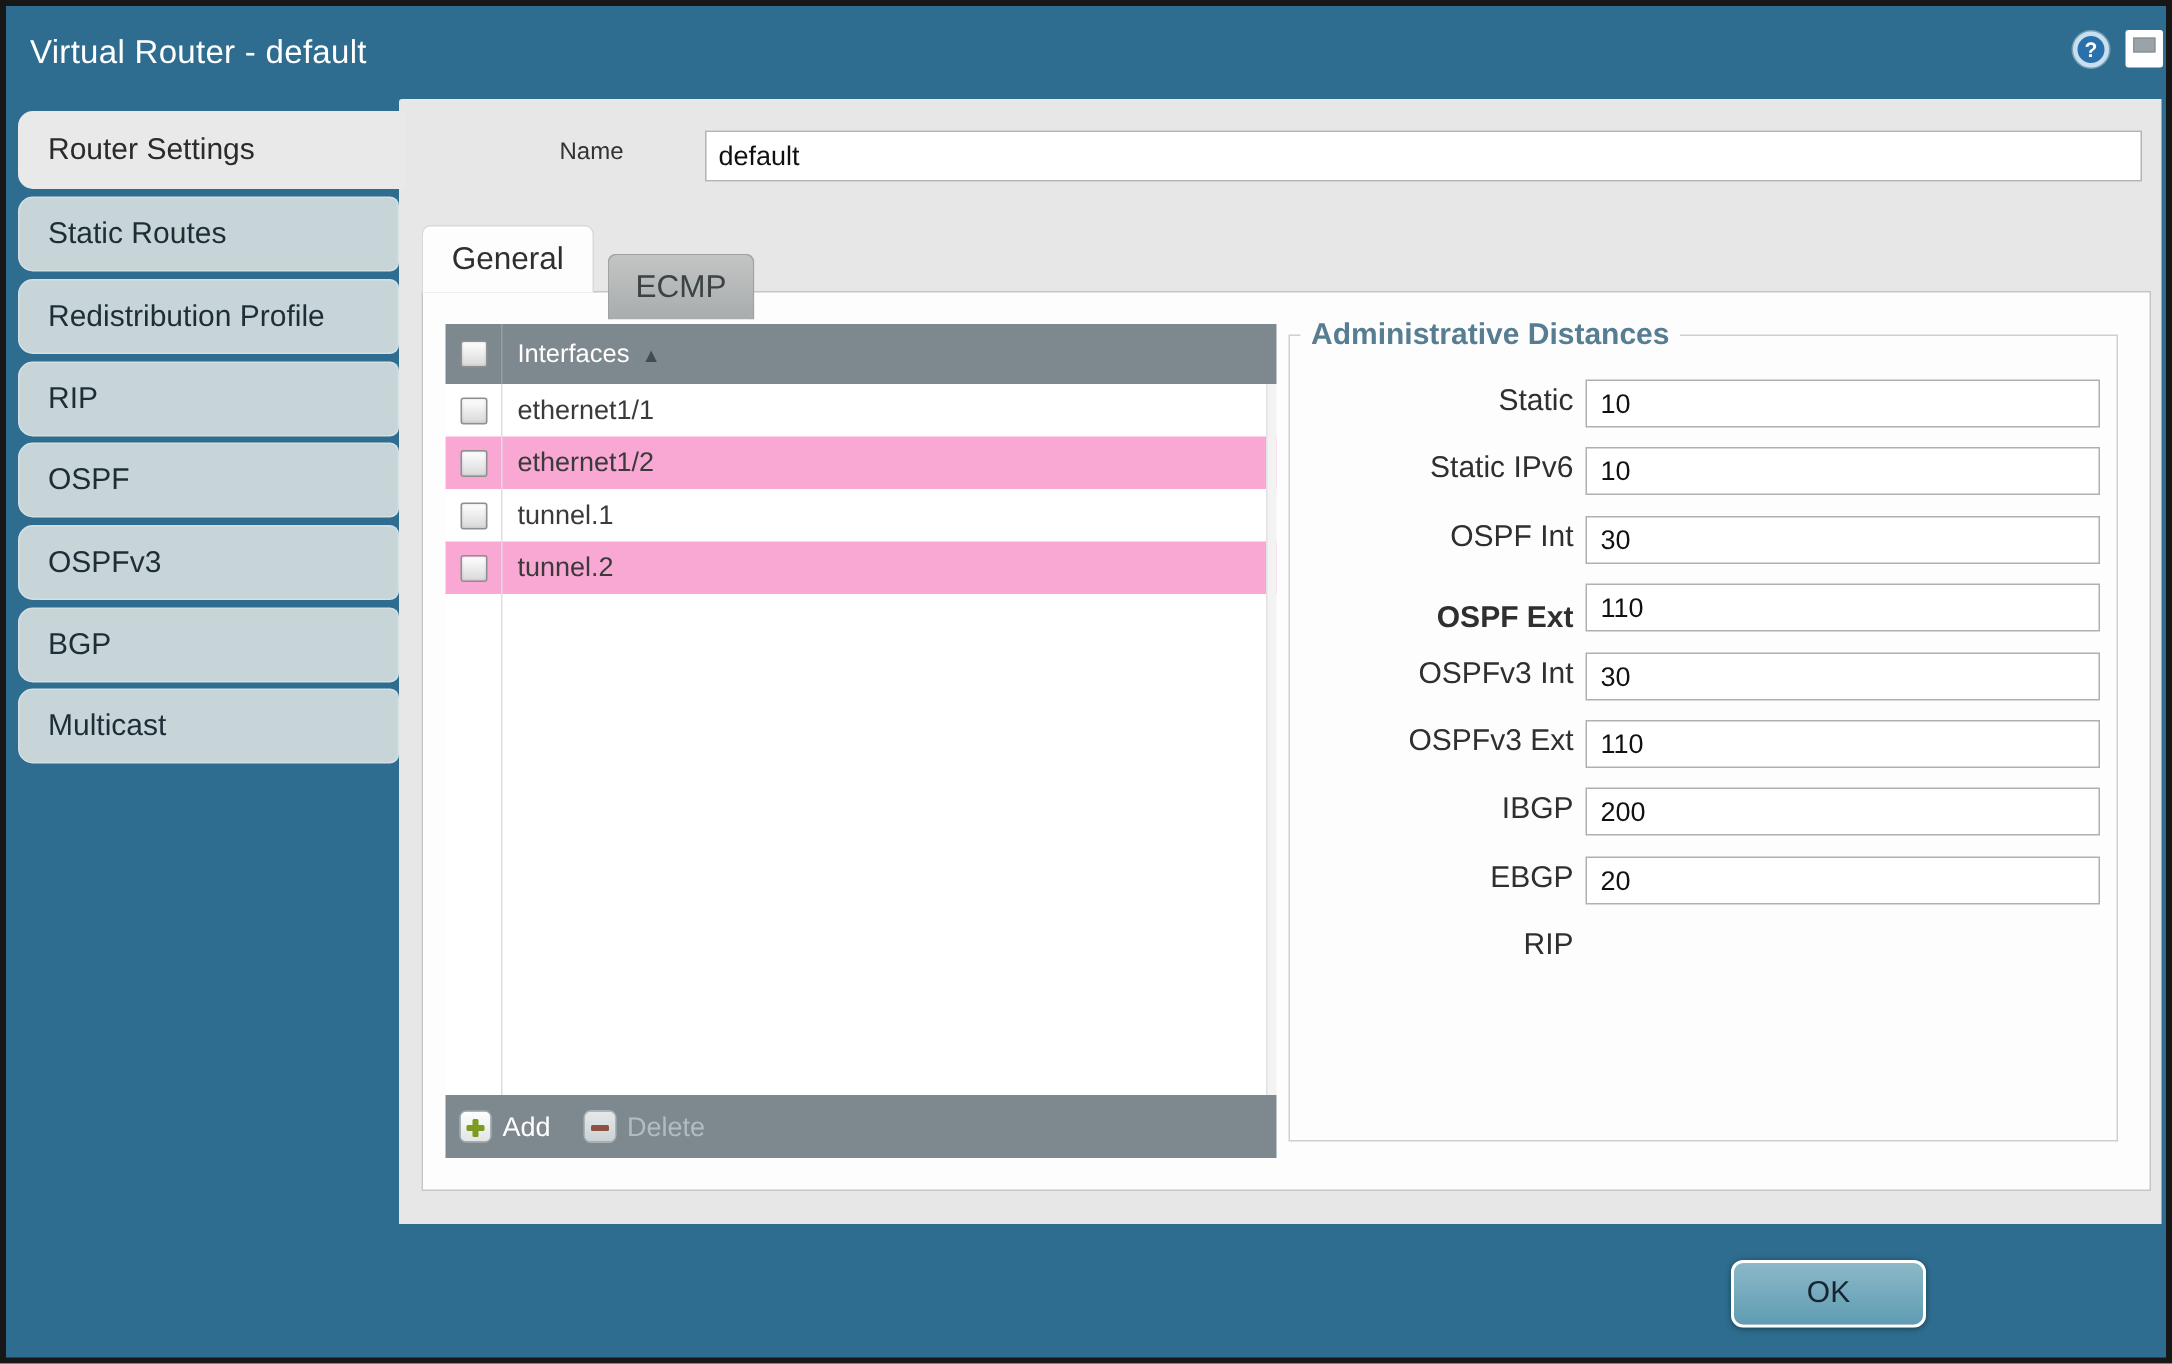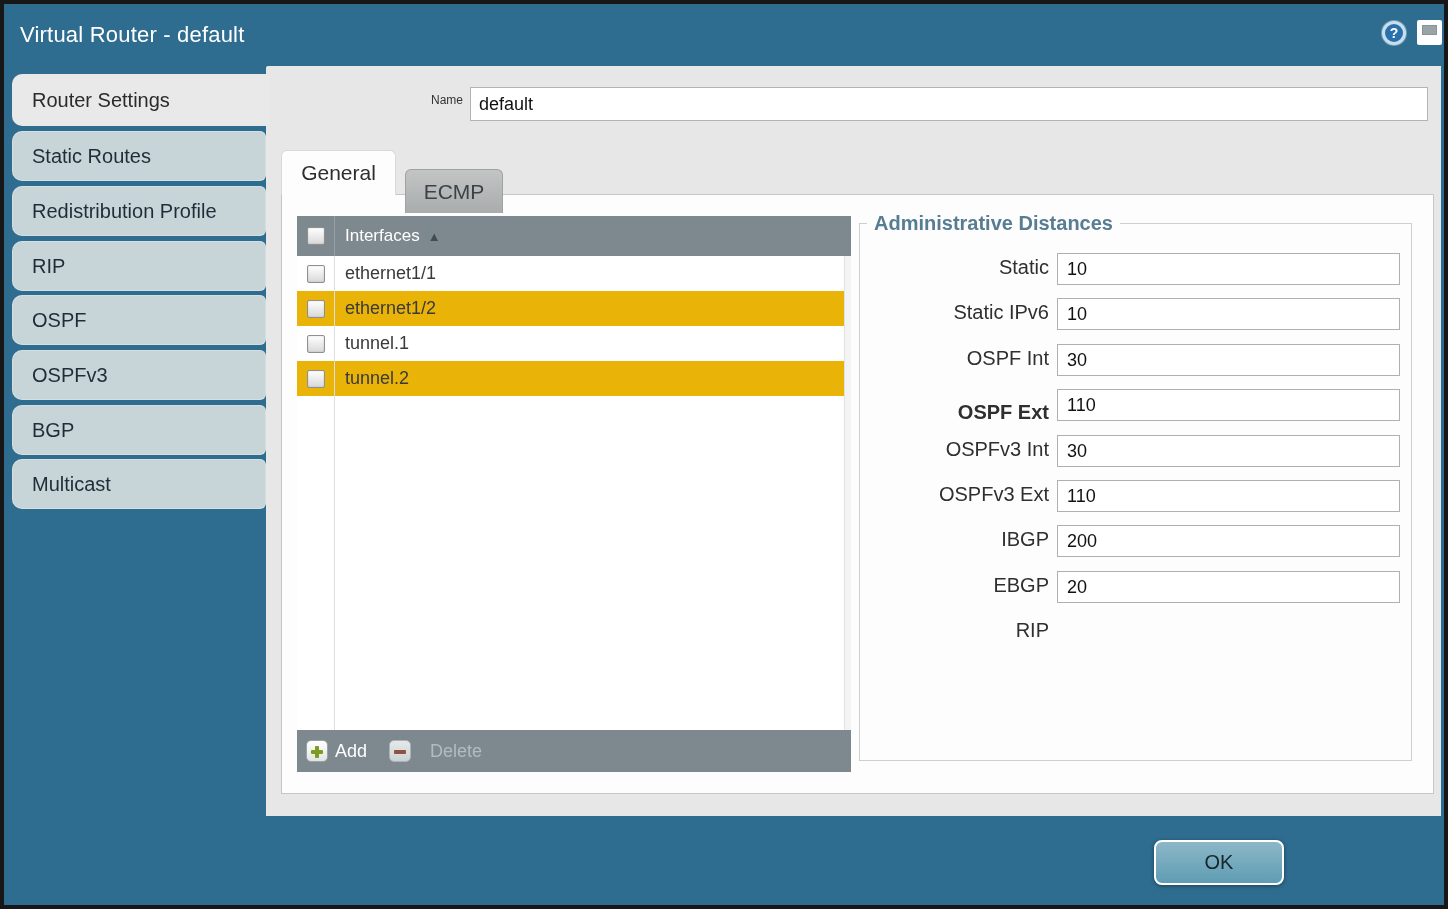--- a/index.html
+++ b/index.html
@@ -57,21 +57,21 @@
   }
   .side-tab.active {
     width: 258px; height: 52px; background: #e9e9e9;
     border-radius: 10px 0 0 10px; box-shadow: none;
     color: #2b2b2b; z-index: 3;
   }
 
   
   .name-label {
     position: absolute; left: 369px; top: 89px; width: 90px;
-    text-align: right; font-size: 12px; color: #333;
+    text-align: left; font-size: 16px; color: #333;
   }
   .name-input {
     position: absolute; left: 466px; top: 83px;
     width: 958px; height: 34px;
     border: 1px solid #b3b3b3; background: #fff;
     font-family: "Liberation Sans", sans-serif;
     font-size: 18px; color: #111; padding: 0 8px;
     outline: none;
   }
 
@@ -115,21 +115,21 @@
   }
   .cb-cell { width: 38px; display: flex; justify-content: center; flex: none; }
   .tbl-body {
     position: absolute; left: 293px; top: 252px;
     width: 554px; height: 474px; background: #ffffff; z-index: 2;
   }
   .tbl-row {
     position: absolute; left: 0; width: 554px; height: 35px;
     display: flex; align-items: center; cursor: pointer;
   }
-  .tbl-row.alt { background: #eab308; }
+  .tbl-row.alt { background: #f9a8d4; }
   .tbl-row .row-label { font-size: 18px; color: #3a3a3a; margin-left: 10px; }
   .col-divider {
     position: absolute; left: 330px; top: 252px; width: 1px;
     height: 474px; background: #dcdfe0; z-index: 3;
   }
   .hdr-divider {
     position: absolute; left: 330px; top: 212px; width: 1px;
     height: 40px; background: #969fa4; z-index: 3;
   }
   .scroll-track {
@@ -148,21 +148,21 @@
   .mini-icon {
     position: relative; width: 22px; height: 22px; border-radius: 5px;
     background: linear-gradient(#ffffff, #e2e4e4);
     border: 1px solid #9aa4a8; flex: none;
   }
   .mini-icon .bar-h { position:absolute; left:4px; top:9px; width:12px; height:4px; border-radius:1px; }
   .mini-icon .bar-v { position:absolute; left:8px; top:5px; width:4px; height:12px; border-radius:1px; }
   .plus .bar-h, .plus .bar-v { background: #7d9b21; }
   .minus .bar-h { background: #8e5243; }
   .mini-btn .btn-label { font-size: 18px; color: #ffffff; margin-left: 7px; }
-  .mini-btn.disabled { cursor: default; gap: 12px; }
+  .mini-btn.disabled { cursor: default; }
   .mini-btn.disabled .mini-icon { background: linear-gradient(#e6e9ea,#ccd2d4); border-color:#aab3b7; }
   .mini-btn.disabled .btn-label { color: #b2bbbf; }
 
   
   .fieldset {
     position: absolute; left: 855px; top: 219px;
     width: 553px; height: 538px;
     border: 1px solid #ccd0d2; z-index: 2; background: transparent;
   }
   .legend {

